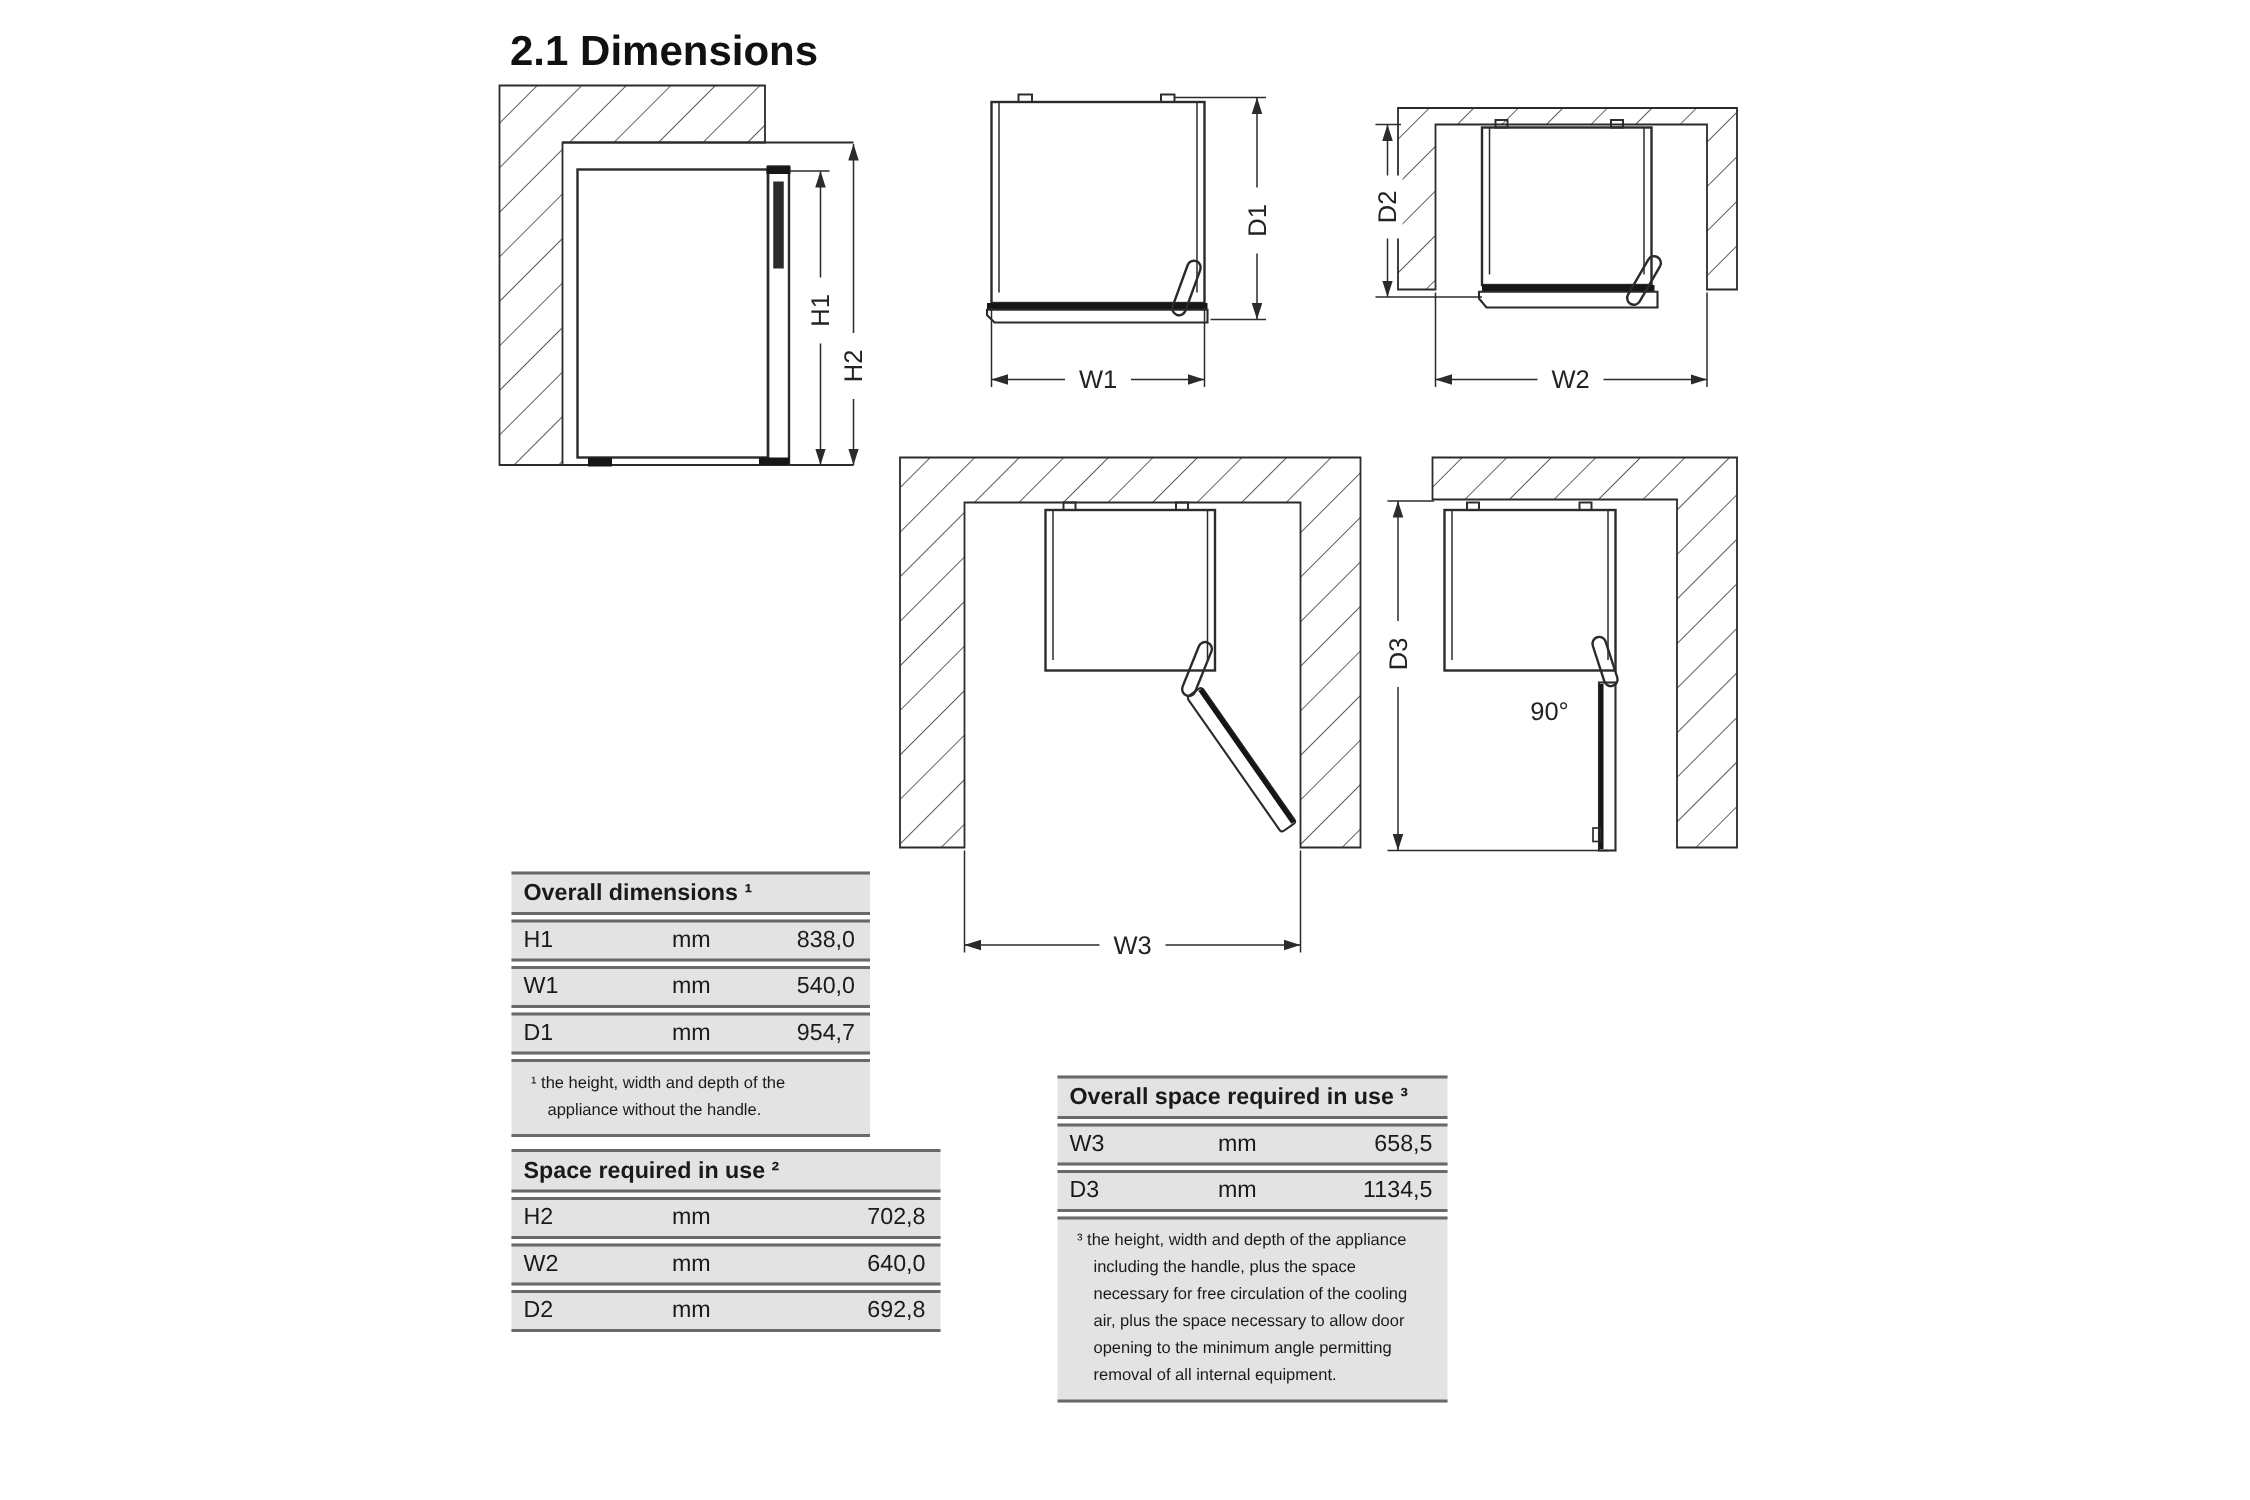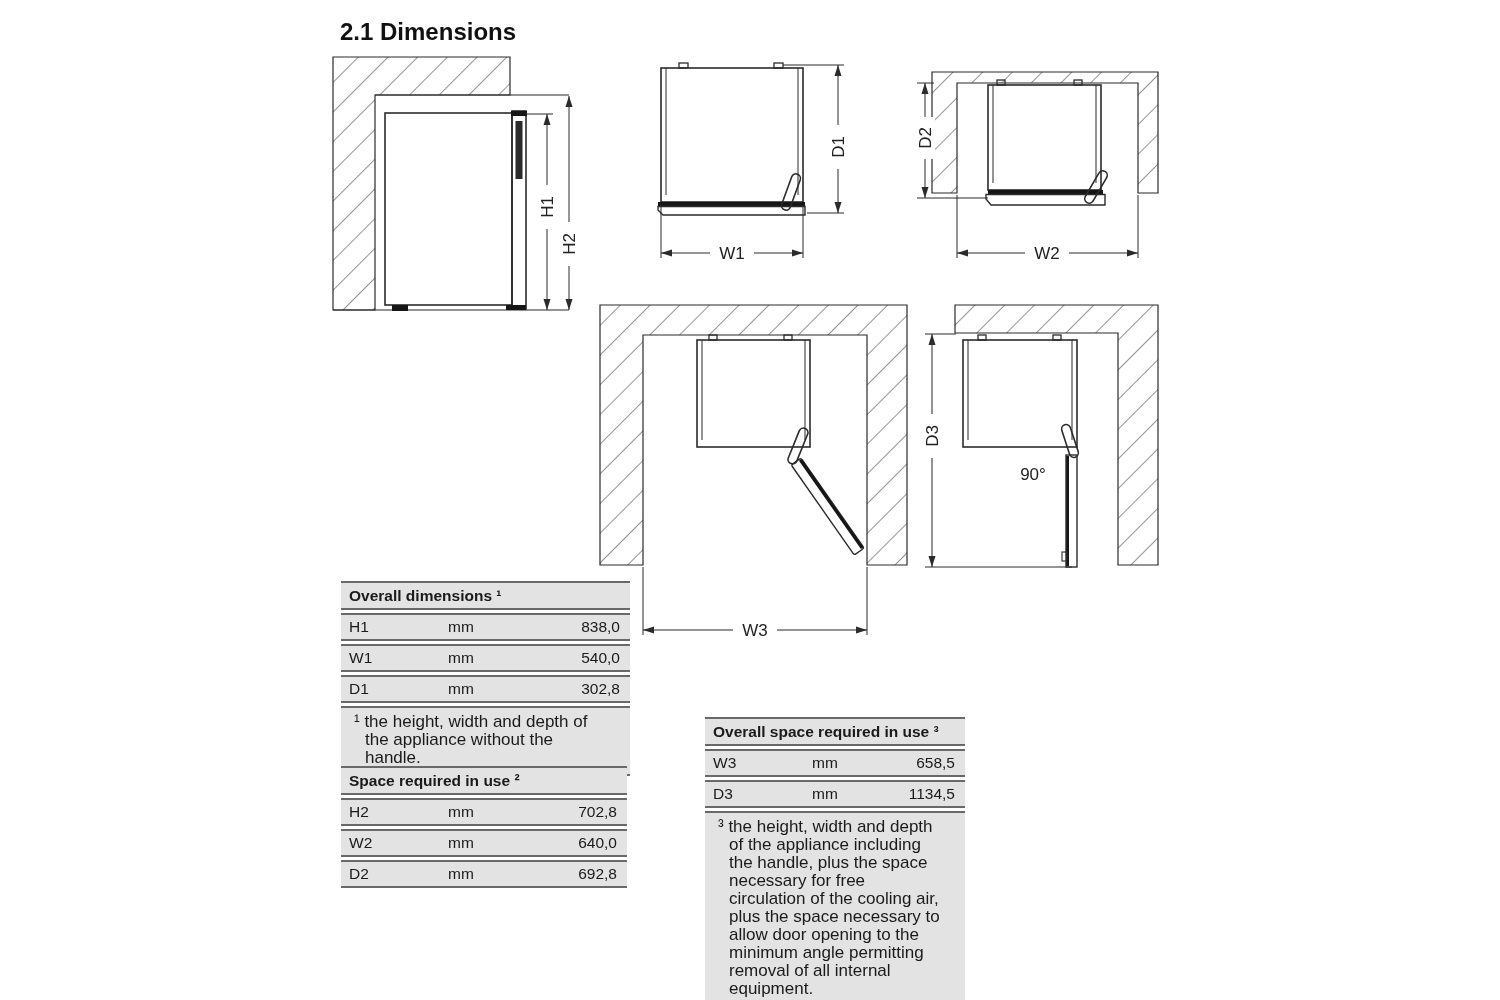--- a/index.html
+++ b/index.html
@@ -1,35 +1,35 @@
 <!DOCTYPE html>
 <html><head>
 <meta charset="utf-8">
 <style>
   html,body{margin:0;padding:0;background:#fff;}
   .canvas{position:relative;width:1500px;height:1000px;background:#fff;overflow:hidden;
           font-family:"Liberation Sans",sans-serif;color:#1a1a1a;}
-  .page-title{position:absolute;left:340px;top:18px;font-size:24px;font-weight:bold;margin:0;color:#111;}
+  .page-title{position:absolute;left:340px;top:18px;font-size:28px;font-weight:bold;margin:0;color:#111;}
   svg{position:absolute;overflow:visible;}
   svg text{font-family:"Liberation Sans",sans-serif;font-size:17px;fill:#222;}
   .draw{stroke:#2b2b2b;fill:none;}
   .dim{stroke:#2b2b2b;stroke-width:1;fill:none;}
   .ext{stroke:#2b2b2b;stroke-width:1;fill:none;}
   .wall{fill:url(#hatch);stroke:#2b2b2b;stroke-width:1.2;}
   .mask{fill:#fff;stroke:none;}
   
   .tbl{position:absolute;}
   .sec{background:#e3e3e3;border-top:2px solid #696969;border-bottom:2px solid #696969;margin-bottom:3px;}
   .sec:last-child{margin-bottom:0;}
   .hdr{font-weight:bold;font-size:15.5px;padding:4px 8px 3px 8px;}
   .row{display:flex;align-items:baseline;font-size:15.5px;padding:3px 10px 3px 8px;}
   .row .lbl{width:99px;flex:0 0 auto;}
   .row .unit{flex:0 0 auto;}
   .row .val{margin-left:auto;text-align:right;}
-  .fn{font-size:17px;line-height:18px;padding:5px 20px 7px 8px;}
+  .fn{font-size:11px;line-height:18px;padding:5px 20px 7px 8px;}
   .fn p{margin:0;padding-left:16px;text-indent:-11px;}
 </style>
 </head>
 <body>
 
 <div class="canvas">
 
   <svg width="0" height="0" style="position:absolute" aria-hidden="true">
     <defs>
       <pattern id="hatch" width="21" height="21" patternUnits="userSpaceOnUse" patternTransform="rotate(45)">
@@ -144,36 +144,36 @@
       <rect class="draw" x="-4.5" y="-17" width="9" height="34" rx="4.5" stroke-width="1.6" fill="#fff"></rect>
     </g>
     <text x="113" y="174" text-anchor="middle" dy="0.34em">90°</text>
     <line class="ext" x1="5" y1="34" x2="36" y2="34"></line>
     <line class="ext" x1="5" y1="267" x2="152" y2="267"></line>
     <line class="dim" x1="12" y1="34" x2="12" y2="267" marker-start="url(#arr)" marker-end="url(#arr)"></line>
     <rect class="mask" x="2" y="114" width="20" height="44"></rect>
     <text transform="translate(12,136) rotate(-90)" text-anchor="middle" dy="0.34em">D3</text>
   </svg>
 
-  <div class="tbl" style="left:341px;top:581px;width:289px">
+  <div class="tbl" style="left:341px;top:581px;width:239px">
     <div class="sec hdr">Overall dimensions ¹</div>
     <div class="sec row">
       <span class="lbl">H1</span>
       <span class="unit">mm</span>
       <span class="val">838,0</span>
     </div>
     <div class="sec row">
       <span class="lbl">W1</span>
       <span class="unit">mm</span>
       <span class="val">540,0</span>
     </div>
     <div class="sec row">
       <span class="lbl">D1</span>
       <span class="unit">mm</span>
-      <span class="val">302,8</span>
+      <span class="val">954,7</span>
     </div>
     <div class="sec fn">
       <p>¹ the height, width and depth of the appliance without the handle.</p>
     </div>
   </div>
 
   <div class="tbl" style="left:341px;top:766px;width:286px">
     <div class="sec hdr">Space required in use ²</div>
     <div class="sec row">
       <span class="lbl">H2</span>

